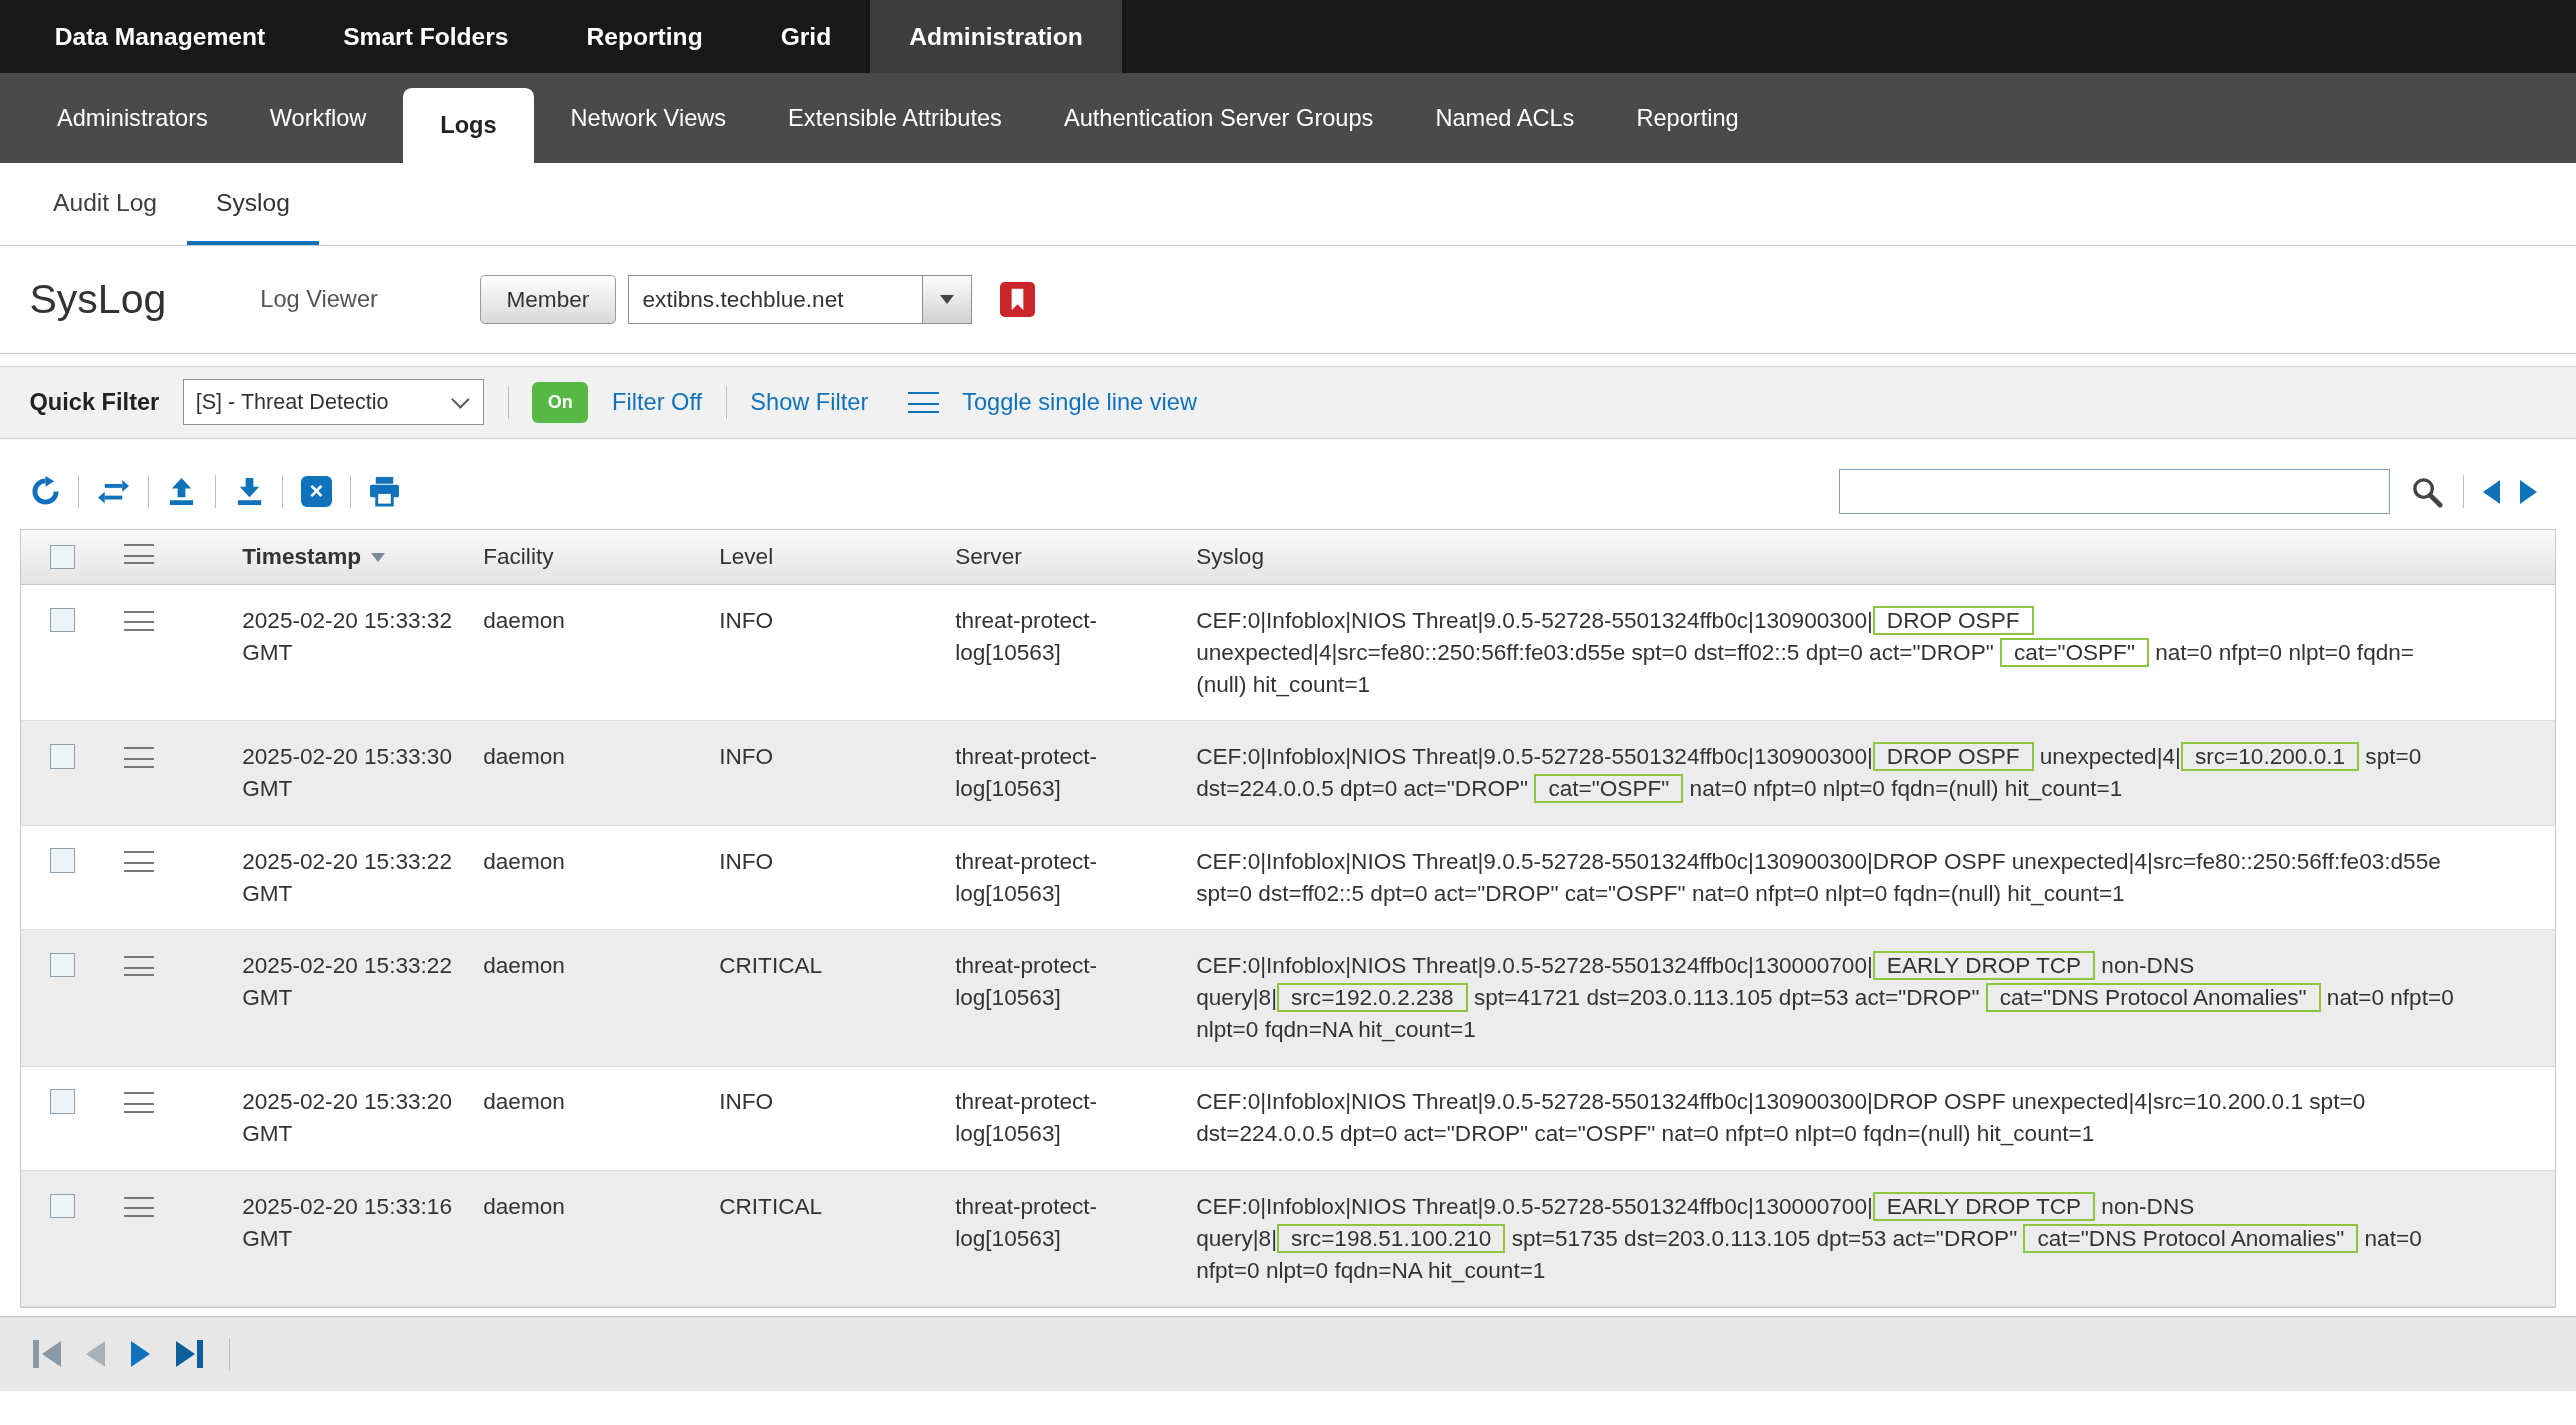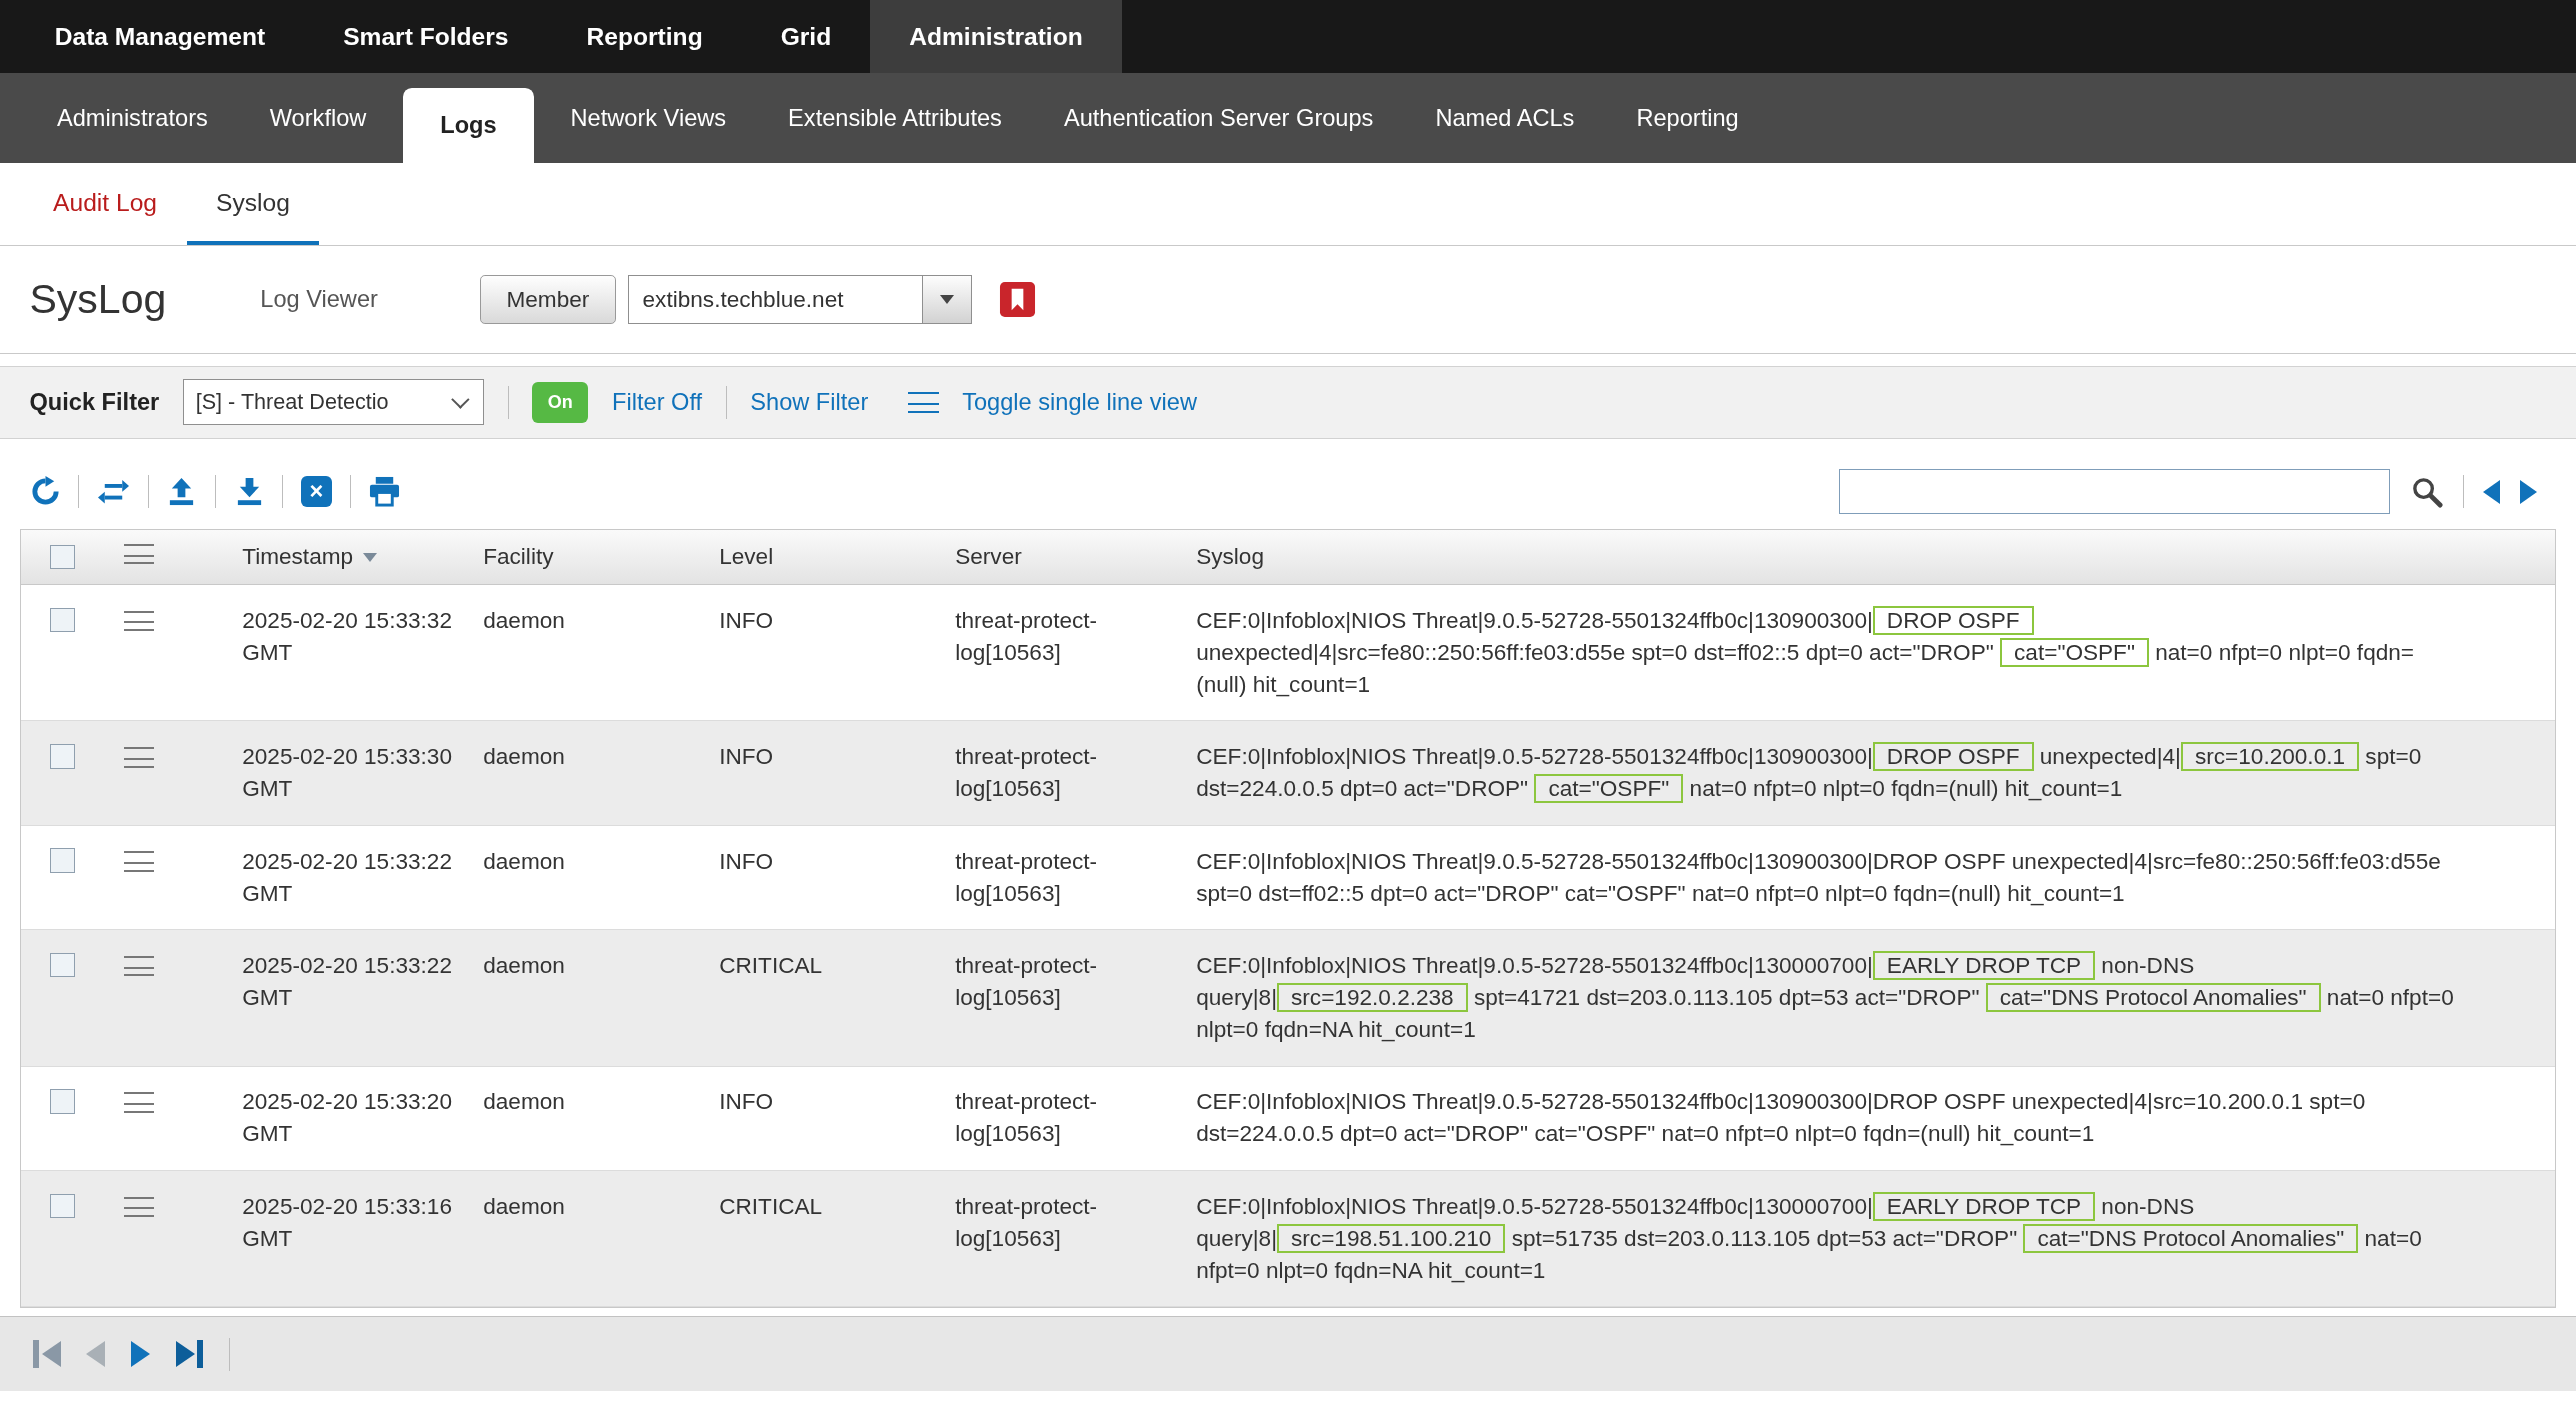--- a/index.html
+++ b/index.html
@@ -16,21 +16,21 @@
   .topnav-item { color:#fff; font-size:24.6px; font-weight:bold; line-height:73px; padding:0 39px; cursor:pointer; white-space:nowrap; }
   .topnav-item.active { background:#3d3d3d; }
 
   
   .subnav { display:flex; background:#4a4a4a; height:90px; padding-left:26px; align-items:flex-end; }
   .subnav-item { color:#fff; font-size:23.6px; line-height:90px; padding:0 31px; cursor:pointer; white-space:nowrap; }
   .subnav-item.active { background:#fff; color:#222; font-weight:bold; height:75px; line-height:75px; border-radius:8.8px 8.8px 0 0; margin:0 5.9px; padding:0 37px; }
 
   
   .logtabs { display:flex; height:83px; border-bottom:1px solid #c9c9c9; padding-left:23.6px; }
-  .logtab { font-size:24.6px; line-height:80px; padding:0 29.5px; color:#b91c1c; }
+  .logtab { font-size:24.6px; line-height:80px; padding:0 29.5px; color:#404040; }
   .logtab.active { color:#333; border-bottom:4.9px solid #1072ba; }
 
   
   .pagehead { display:flex; align-items:center; height:108px; padding-left:29.5px; border-bottom:1px solid #c9c9c9; }
   .page-title { font-size:41px; font-weight:normal; margin:0; color:#333; }
   .page-subtitle { font-size:23.6px; color:#555; margin-left:94px; }
   .member-btn { margin-left:102px; font-size:22.6px; color:#333; padding:10.8px 25.6px; background:linear-gradient(#fefefe,#d9d9d9); border:1px solid #999; border-radius:4.9px; cursor:pointer; }
   .combo { display:flex; margin-left:11.8px; align-items:stretch; }
   .combo-value { width:295px; height:49px; line-height:47px; border:1px solid #8f8f8f; background:#fff; font-size:22.6px; padding:0 13.8px; white-space:nowrap; overflow:hidden; }
   .combo-btn { width:49px; background:linear-gradient(#fdfdfd,#d2d2d2); border:1px solid #8f8f8f; border-left:none; display:flex; align-items:center; justify-content:center; cursor:pointer; }
@@ -66,21 +66,21 @@
   .grid { margin:13.8px 19.7px 0 19.7px; border:1px solid #c8c8c8; }
   .thead { display:flex; background:linear-gradient(#fafafa,#e3e3e3); border-bottom:1px solid #c8c8c8; height:55px; align-items:center; font-size:22.6px; color:#333; }
   .th { white-space:nowrap; }
   .c-check { width:84px; display:flex; justify-content:center; flex:none; }
   .c-menu  { width:108px; padding-left:19.7px; flex:none; }
   .c-ts    { width:241px; padding-left:29.5px; flex:none; }
   .c-fac   { width:236px; padding-left:29.5px; flex:none; }
   .c-lvl   { width:236px; padding-left:29.5px; flex:none; }
   .c-srv   { width:241px; padding-left:29.5px; flex:none; }
   .c-msg   { flex:1; padding-left:29.5px; padding-right:98px; overflow-wrap:break-word; }
-  .th-bold { font-weight:normal; display:flex; align-items:center; }
+  .th-bold { font-weight:bold; display:flex; align-items:center; }
   .sort-tri { display:inline-block; width:0; height:0; border-left:7.9px solid transparent; border-right:7.9px solid transparent; border-top:9.8px solid #7a8a99; margin-left:9.8px; }
   .checkbox { width:24.6px; height:24.6px; background:#eef3f7; border:1px solid #8f9fae; display:inline-block; }
   .trow { display:flex; align-items:flex-start; border-bottom:1px solid #dcdcdc; background:#fff; font-size:22.6px; line-height:32px; padding:19.7px 0; }
   .trow.alt { background:#ececec; }
   .trow .checkbox { margin-top:2.9px; }
   .trow .hamb { margin-top:5.9px; }
   .hl { border:2.9px solid #8cc63e; padding:0 12px; }
 
   
   .pager { margin-top:7.9px; background:#e7e7e7; border-top:1px solid #c2c2c2; height:75px; display:flex; align-items:center; padding-left:33px; gap:25.6px; }

